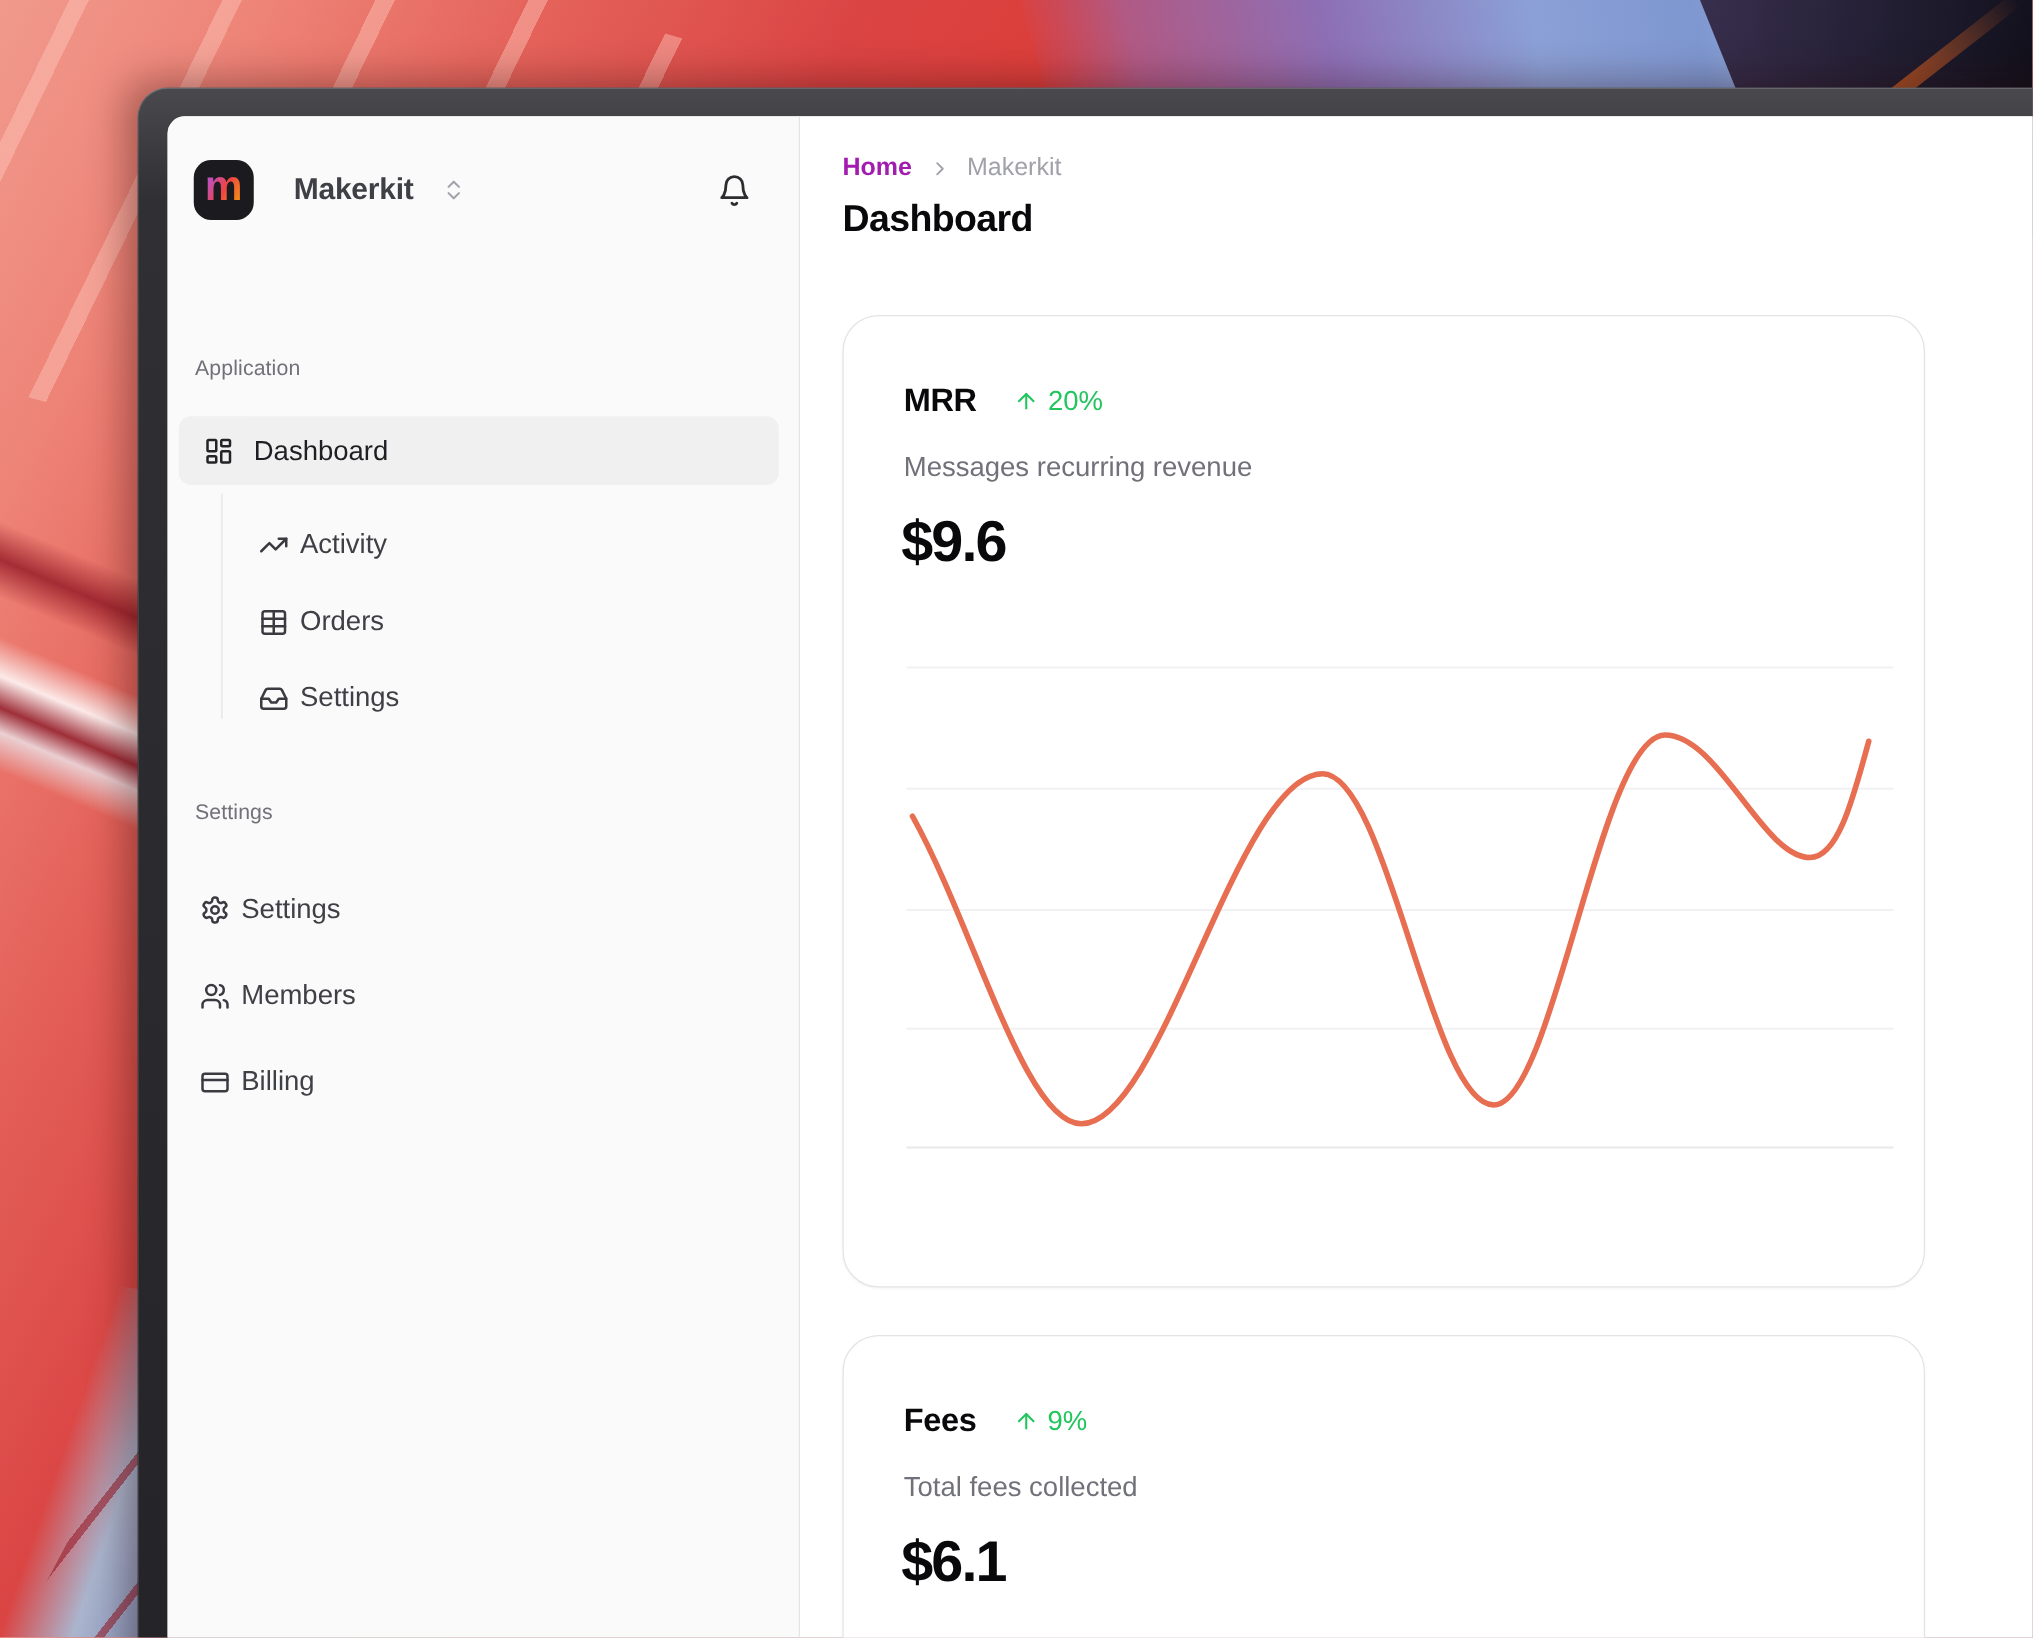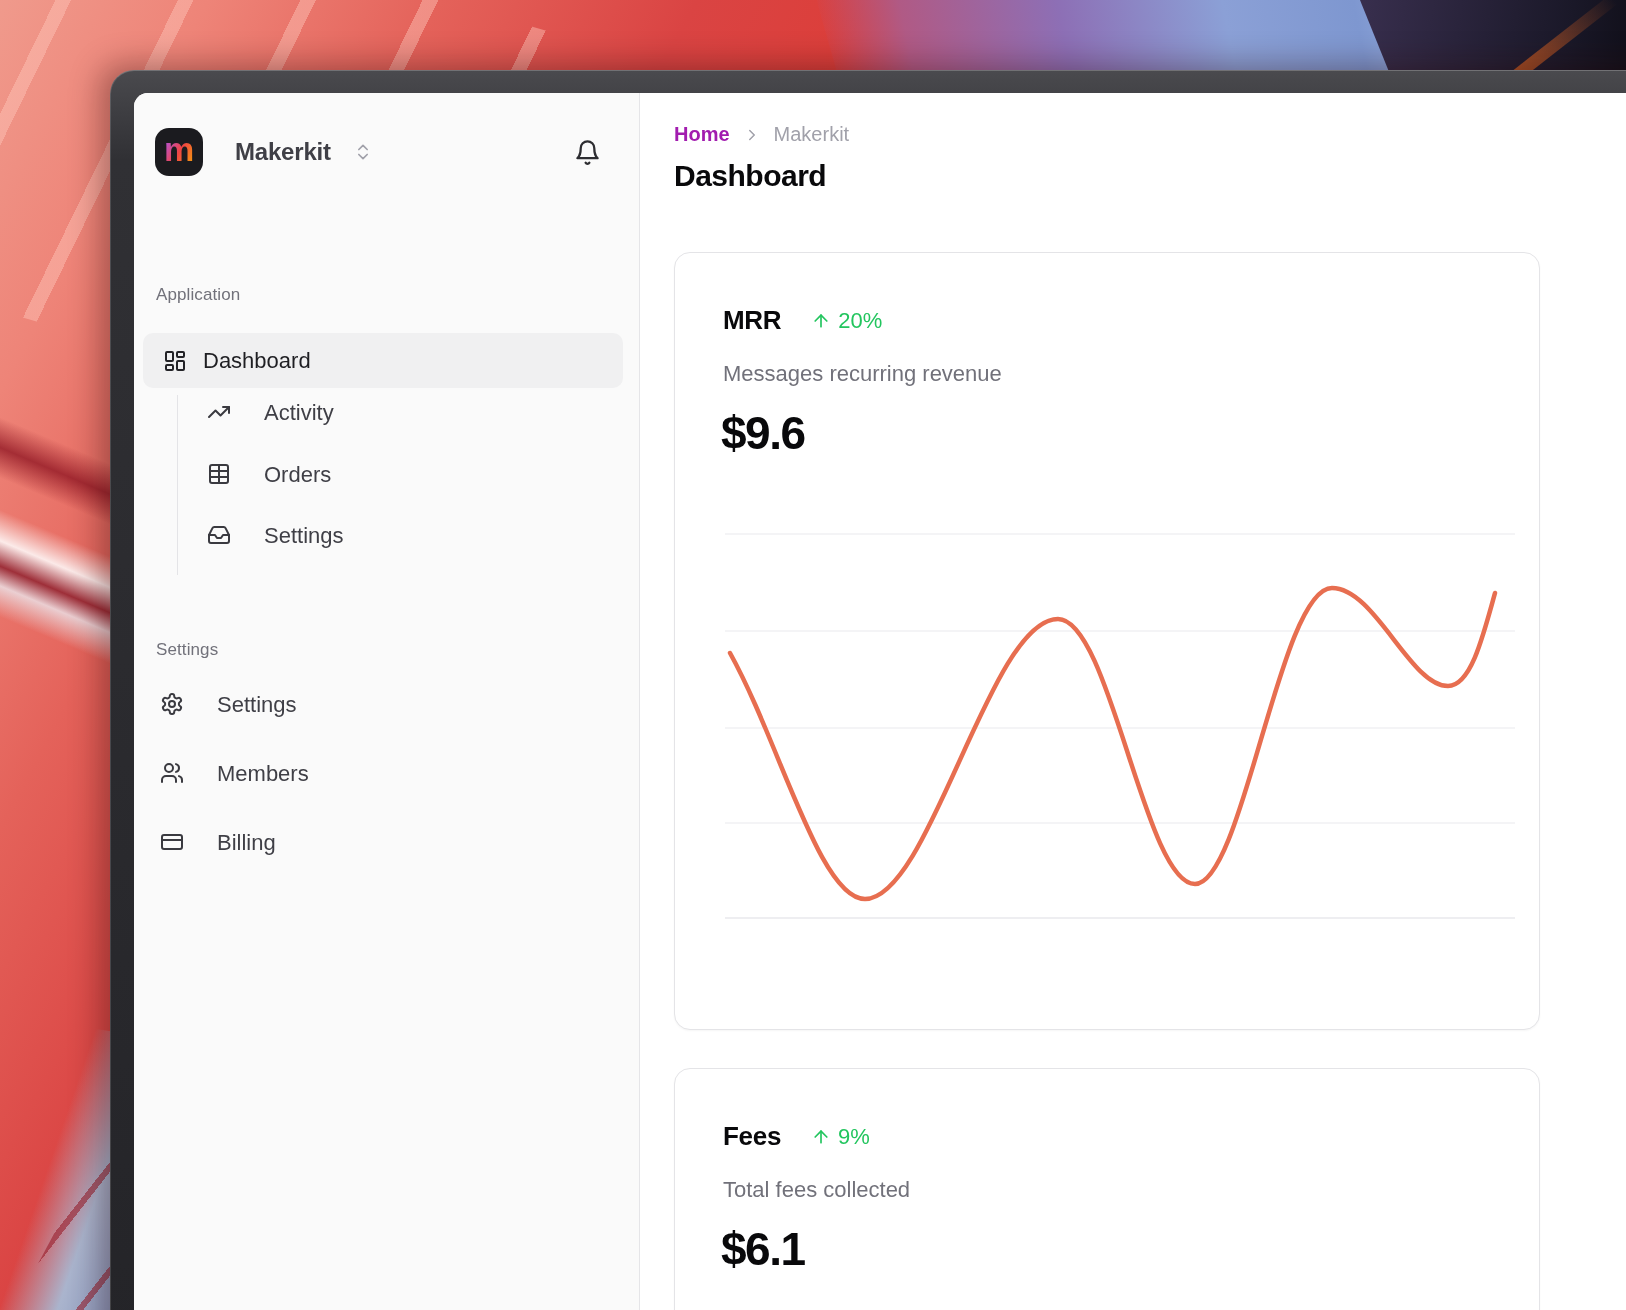--- a/index.html
+++ b/index.html
@@ -50,34 +50,34 @@
   .ws-title { margin-left:32px; font-size:24px; font-weight:700; color:#3f3f46; letter-spacing:-0.2px; }
   .ws-caret { margin-left:22px; color:#a1a1aa; display:flex; }
   .bell { margin-left:auto; color:#2d2d31; display:flex; cursor:pointer; }
 
   .section-label { position:absolute; left:22px; font-size:17px; font-weight:500; color:#71717a; letter-spacing:.1px; }
   .pill { position:absolute; left:9px; top:240px; width:480px; height:55px; border-radius:10px; background:#f0f0f1;
     display:flex; align-items:center; padding-left:20px; gap:16px; cursor:pointer; }
   .pill .nav-text { font-size:22px; color:#1f1f23; }
   .nav-icon { display:flex; color:#3a3a40; flex-shrink:0; }
   .guide { position:absolute; left:43px; top:302px; width:1px; height:180px; background:#e4e4e7; }
-  .nav-row { position:absolute; height:48px; display:flex; align-items:flex-start; gap:33px; cursor:pointer; }
+  .nav-row { position:absolute; height:48px; display:flex; align-items:flex-end; gap:9px; cursor:pointer; }
   .nav-text { font-size:22px; color:#3f3f46; white-space:nowrap; }
   .sub { left:73px; }
   .set { left:26px; }
 
   
   .main { position:relative; flex:1; background:#fff; }
   .breadcrumb { position:absolute; left:34px; top:30px; display:flex; align-items:center; gap:13px; font-size:20px; }
   .bc-home { color:#a21caf; font-weight:700; cursor:pointer; }
   .bc-sep { color:#a1a1aa; display:flex; }
   .bc-current { color:#a1a1aa; }
   .page-title { position:absolute; left:34px; top:66px; font-size:30px; font-weight:700; color:#09090b; letter-spacing:-0.5px; }
 
-  .card { position:absolute; left:34px; width:866px; background:#fff; border:1px solid #e4e4e7; border-radius:16px;
+  .card { position:absolute; left:34px; width:866px; background:#fff; border:1px solid #e4e4e7; border-radius:29px;
     box-shadow:0 1px 2px rgba(0,0,0,.04); }
   .card-1 { top:159px; height:778px; }
   .card-2 { top:975px; height:390px; }
   .card-head { position:absolute; left:48px; top:52px; display:flex; align-items:center; gap:30px; }
   .card-title { font-size:26px; font-weight:700; color:#09090b; letter-spacing:-0.3px; }
   .trend { display:flex; align-items:center; gap:7px; color:#22c55e; font-size:22px; }
   .card-sub { position:absolute; left:48px; top:108px; font-size:22px; color:#71717a; }
   .card-value { position:absolute; left:46px; top:150px; font-size:46px; font-weight:700; color:#09090b; letter-spacing:-1.5px; line-height:60px; }
 
   .chart { position:absolute; left:50px; top:260px; width:790px; height:410px; }

